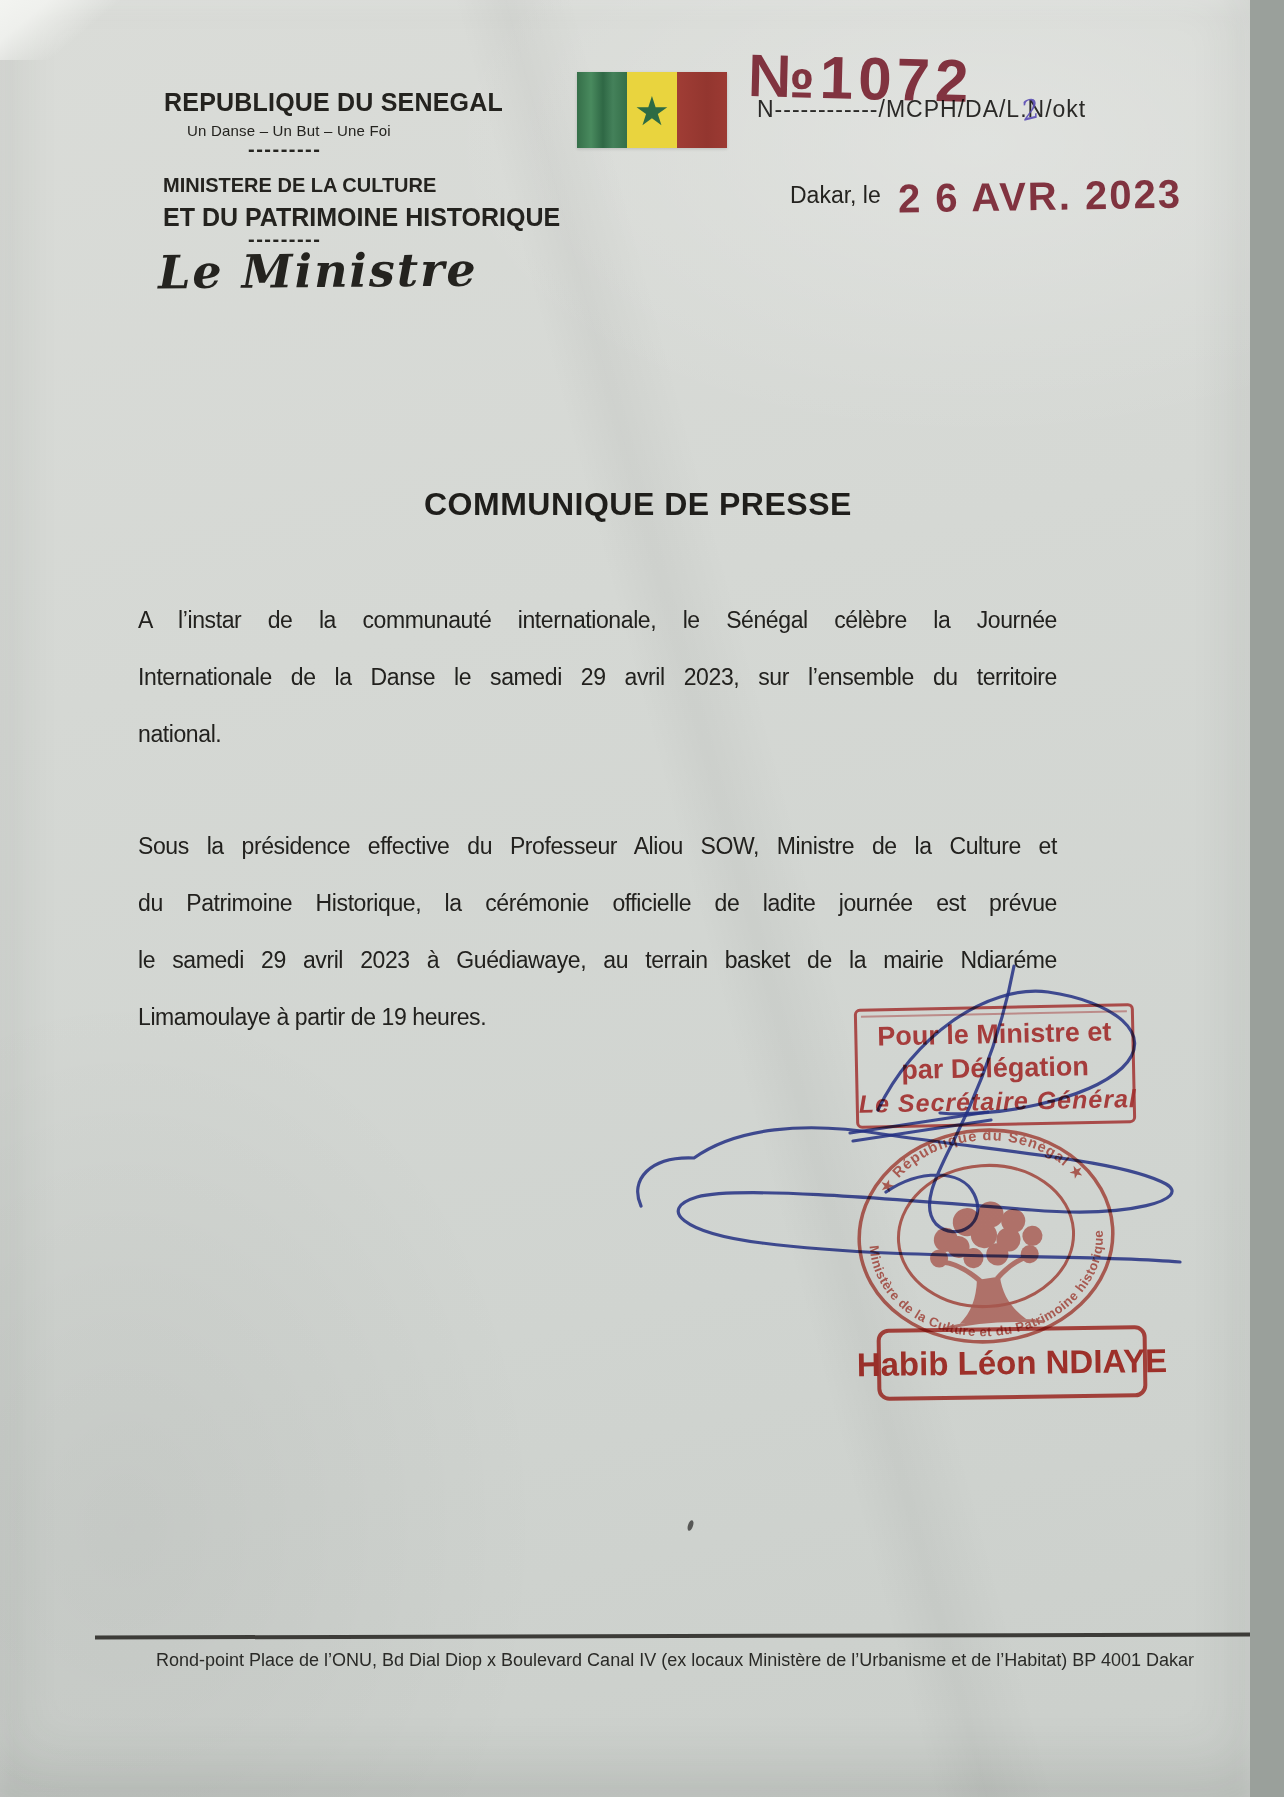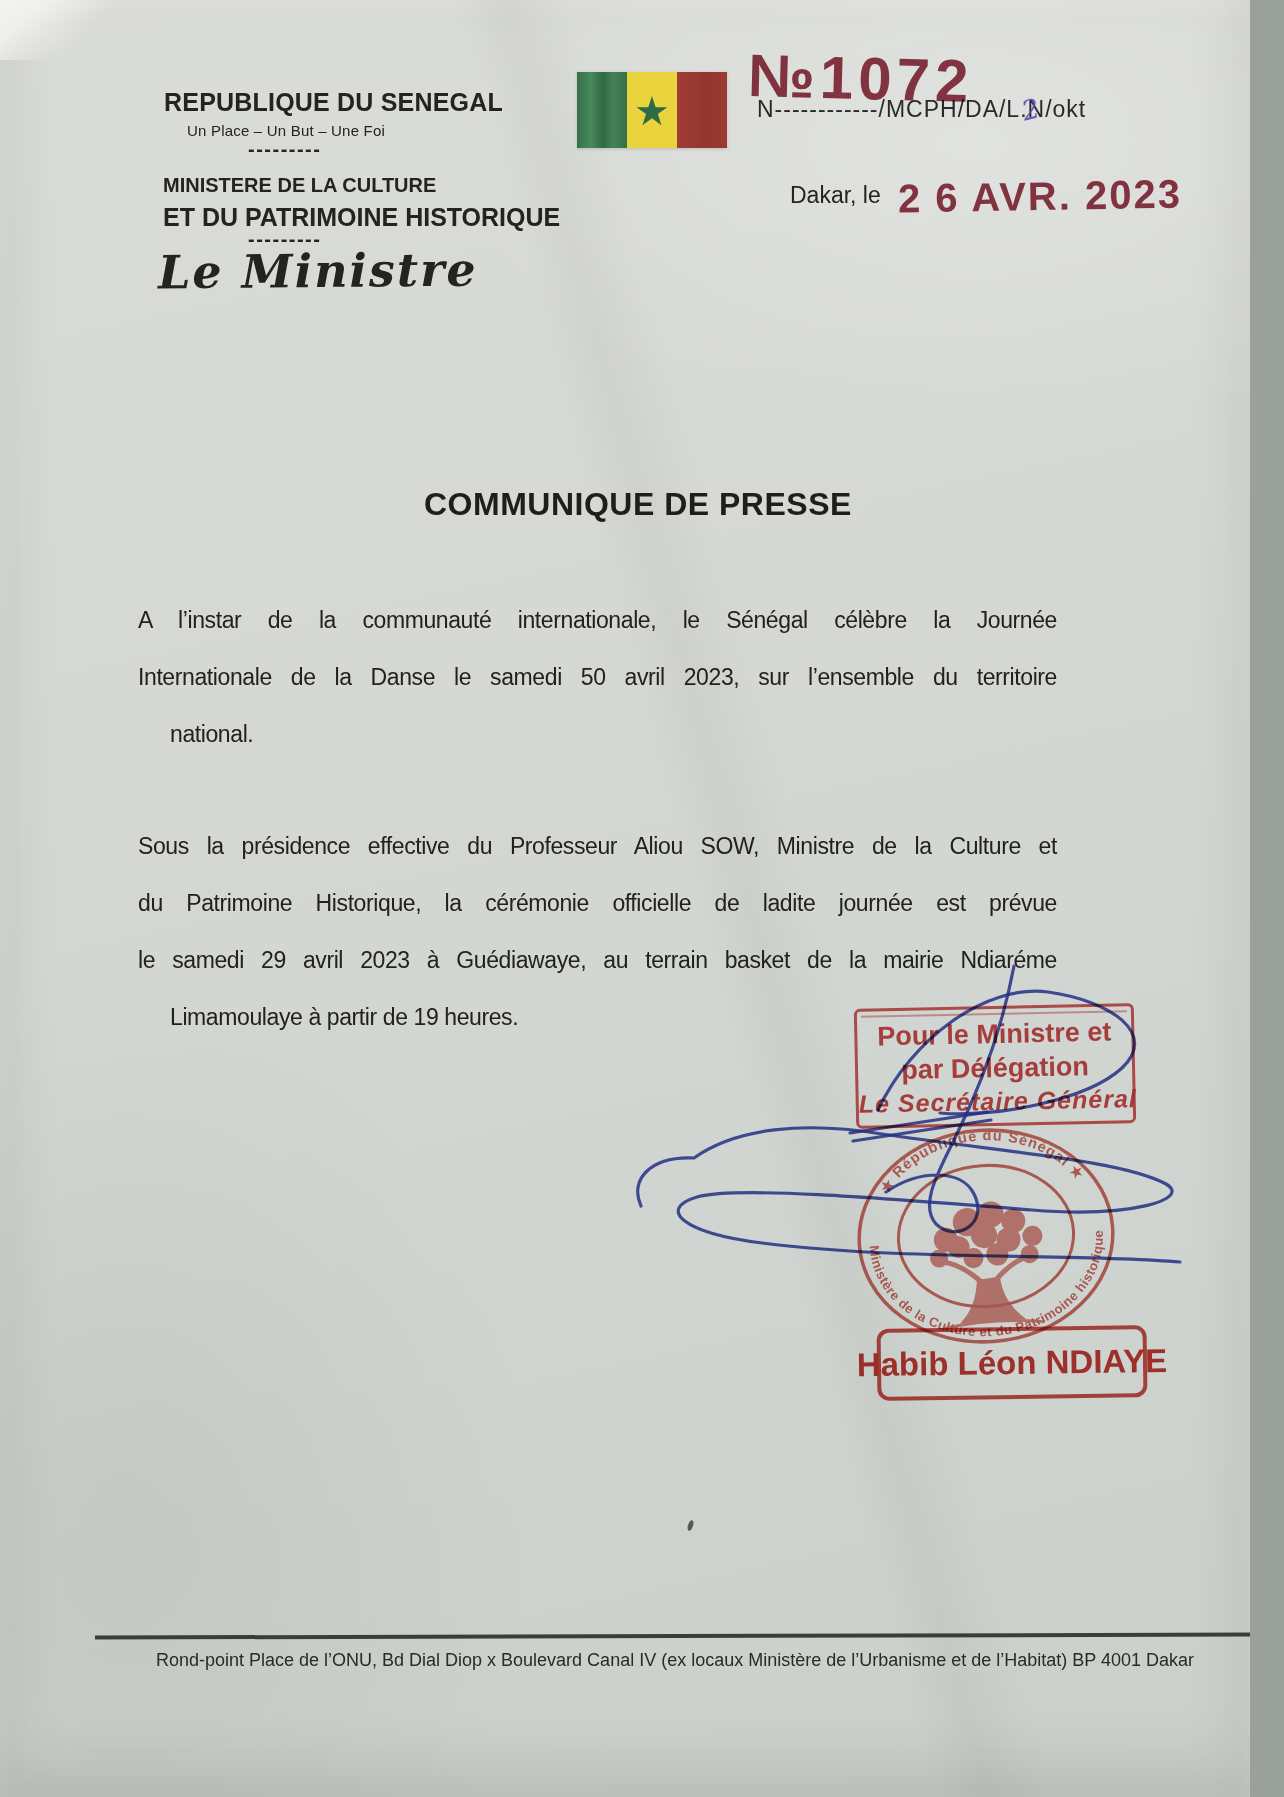--- a/index.html
+++ b/index.html
@@ -31,21 +31,21 @@
   
   .ref-line{left:757px;top:96px;font-size:23px;letter-spacing:1px;color:#2a2927;white-space:nowrap;}
   .num-stamp{left:748px;top:44px;font-size:60px;font-weight:bold;color:#8c2b3b;letter-spacing:5px;transform:rotate(1.5deg);opacity:0.93;white-space:nowrap;mix-blend-mode:multiply;}
   .blue-mark{left:1022px;top:94px;font-size:27px;font-family:"DejaVu Serif",serif;font-style:italic;color:#5a4cb4;transform:rotate(-14deg);opacity:0.9;}
   .dakar{left:790px;top:182px;font-size:23px;}
   .date-stamp{left:898px;top:174px;font-size:40px;font-weight:bold;color:#8c2b3b;letter-spacing:2px;transform:rotate(-1deg);opacity:0.93;white-space:nowrap;mix-blend-mode:multiply;}
   
   .title{left:424px;top:486px;font-size:32px;font-weight:bold;letter-spacing:0.5px;color:#1f1e1b;}
   .para{width:919px;font-size:23px;letter-spacing:-0.4px;color:#22211e;}
   .para .line{display:block;line-height:57px;white-space:nowrap;text-align:justify;text-align-last:justify;}
-  .para .line.last{text-align-last:left;margin-left:32px;}
+  .para .line.last{text-align-last:left;}
   .p1{left:138px;top:592px;}
   .p2{left:138px;top:818px;}
   
   .delegation{left:855px;top:1006px;width:274px;height:114px;border:3.5px solid rgba(197,60,60,0.85);border-radius:6px;transform:rotate(-1.2deg);mix-blend-mode:multiply;}
   .delegation:after{content:"";position:absolute;top:4px;left:4px;right:4px;height:2px;background:rgba(197,60,60,0.45);}
   .delegation .dl{position:absolute;left:0;width:100%;text-align:center;color:rgba(198,58,58,0.92);font-weight:bold;white-space:nowrap;}
   .dl1{top:10px;font-size:27px;}
   .dl2{top:44px;font-size:27px;}
   .dl3{top:78px;font-size:25px;font-style:italic;letter-spacing:1px;}
   
@@ -61,21 +61,21 @@
 </style>
 </head>
 <body>
 
 <div class="page">
   <div class="sheen1"></div>
   <div class="sheen2"></div>
   <div class="corner"></div>
 
   <div class="abs lh-republic">REPUBLIQUE DU SENEGAL</div>
-  <div class="abs lh-motto">Un Place – Un But – Une Foi</div>
+  <div class="abs lh-motto">Un Danse – Un But – Une Foi</div>
   <div class="abs lh-div1">---------</div>
   <div class="abs lh-min1">MINISTERE DE LA CULTURE</div>
   <div class="abs lh-min2">ET DU PATRIMOINE HISTORIQUE</div>
   <div class="abs lh-div2">---------</div>
   <div class="abs lh-author">Le Ministre</div>
 
   <div class="abs flag">
     <div class="band band-green"></div>
     <div class="band band-yellow">
       <span class="star">★</span>
@@ -86,21 +86,21 @@
   <div class="abs ref-line">N------------/MCPH/DA/L.N/okt</div>
   <div class="abs num-stamp">№1072</div>
   <div class="abs blue-mark">2</div>
   <div class="abs dakar">Dakar, le</div>
   <div class="abs date-stamp">2 6 AVR. 2023</div>
 
   <div class="abs title">COMMUNIQUE DE PRESSE</div>
 
   <div class="abs para p1">
     <span class="line">A l’instar de la communauté internationale, le Sénégal célèbre la Journée</span>
-    <span class="line">Internationale de la Danse  le samedi 50 avril 2023, sur l’ensemble du territoire</span>
+    <span class="line">Internationale de la Danse  le samedi 29 avril 2023, sur l’ensemble du territoire</span>
     <span class="line last">national.</span>
   </div>
   <div class="abs para p2">
     <span class="line">Sous la présidence effective du Professeur Aliou SOW, Ministre de la Culture et</span>
     <span class="line">du Patrimoine Historique, la cérémonie officielle de ladite journée est prévue</span>
     <span class="line">le samedi 29 avril 2023 à Guédiawaye, au terrain basket de la mairie Ndiaréme</span>
     <span class="line last">Limamoulaye à partir de 19 heures.</span>
   </div>
 
   <div class="abs delegation">

